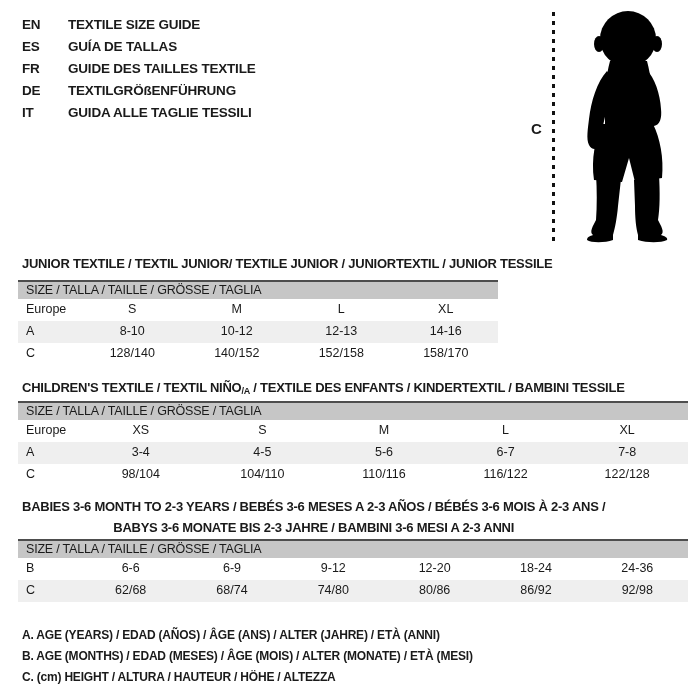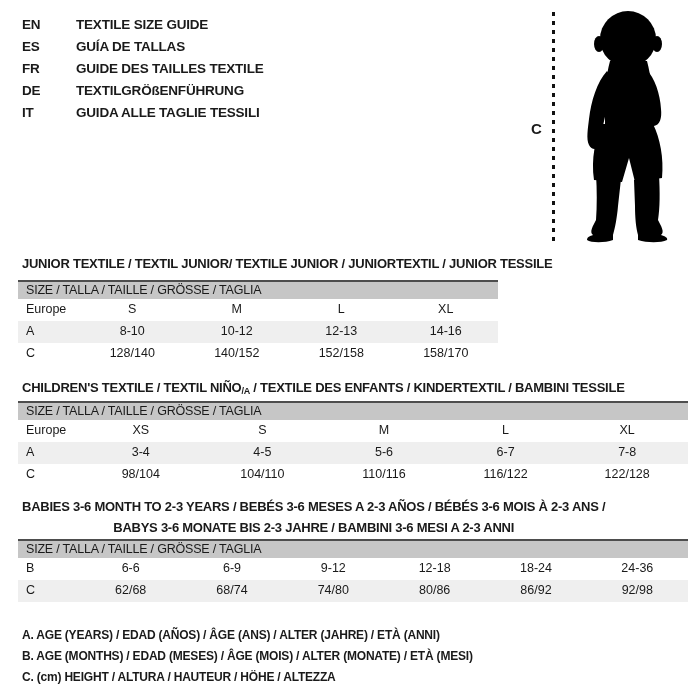--- a/index.html
+++ b/index.html
@@ -13,21 +13,21 @@
   body{
     width:700px;height:700px;background:var(--background);
     font-family:"Liberation Sans","DejaVu Sans",sans-serif;
     color:var(--text);position:relative;overflow:hidden;
     -webkit-font-smoothing:antialiased;
   }
   .abs{position:absolute;}
 
   
   .lang-list{top:14px;left:22px;}
-  .lang-row{display:flex;height:22px;line-height:22px;gap:8px;}
+  .lang-row{display:flex;height:22px;line-height:22px;}
   .lang-code{width:46px;font-weight:bold;font-size:13.5px;letter-spacing:-0.2px;}
   .lang-label{font-weight:bold;font-size:13.5px;letter-spacing:-0.2px;white-space:nowrap;}
 
   
   .dash-line{
     left:552px;top:12px;width:3px;height:233px;
     background:repeating-linear-gradient(to bottom,#111 0px,#111 4px,transparent 4px,transparent 9px);
   }
   .measure-label{left:531px;top:120px;font-weight:bold;font-size:15px;}
   .silhouette{left:561px;top:6px;}
@@ -159,21 +159,21 @@
   <div>BABIES 3-6 MONTH TO 2-3 YEARS / BEBÉS 3-6 MESES A 2-3 AÑOS / BÉBÉS 3-6 MOIS À 2-3 ANS /</div>
   <div>BABYS 3-6 MONATE BIS 2-3 JAHRE / BAMBINI 3-6 MESI A 2-3 ANNI</div>
 </div>
 <div class="abs size-table t23" style="top:539px;">
   <div class="t-band">SIZE / TALLA / TAILLE / GRÖSSE / TAGLIA</div>
   <div class="t-row">
     <span class="t-label">B</span>
     <span class="t-cell">6-6</span>
     <span class="t-cell">6-9</span>
     <span class="t-cell">9-12</span>
-    <span class="t-cell">12-18</span>
+    <span class="t-cell">12-20</span>
     <span class="t-cell">18-24</span>
     <span class="t-cell">24-36</span>
   </div>
   <div class="t-row alt">
     <span class="t-label">C</span>
     <span class="t-cell">62/68</span>
     <span class="t-cell">68/74</span>
     <span class="t-cell">74/80</span>
     <span class="t-cell">80/86</span>
     <span class="t-cell">86/92</span>

